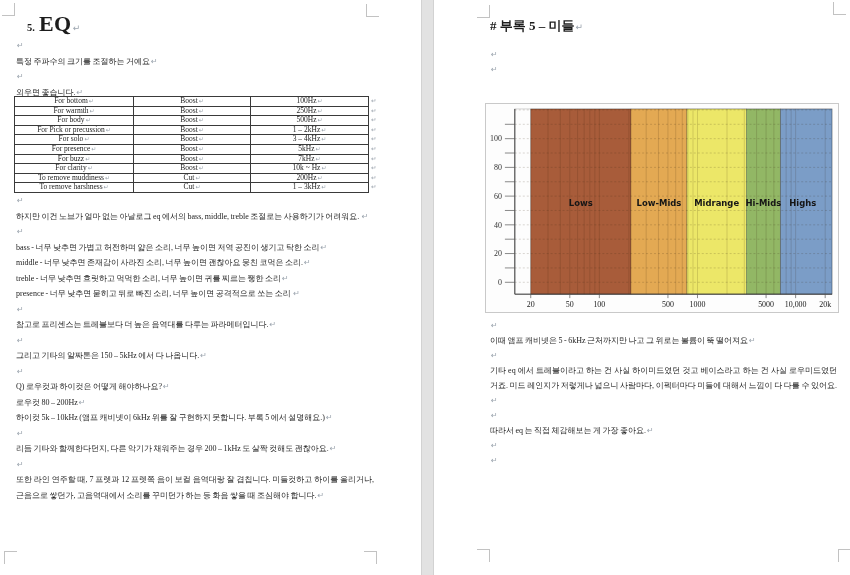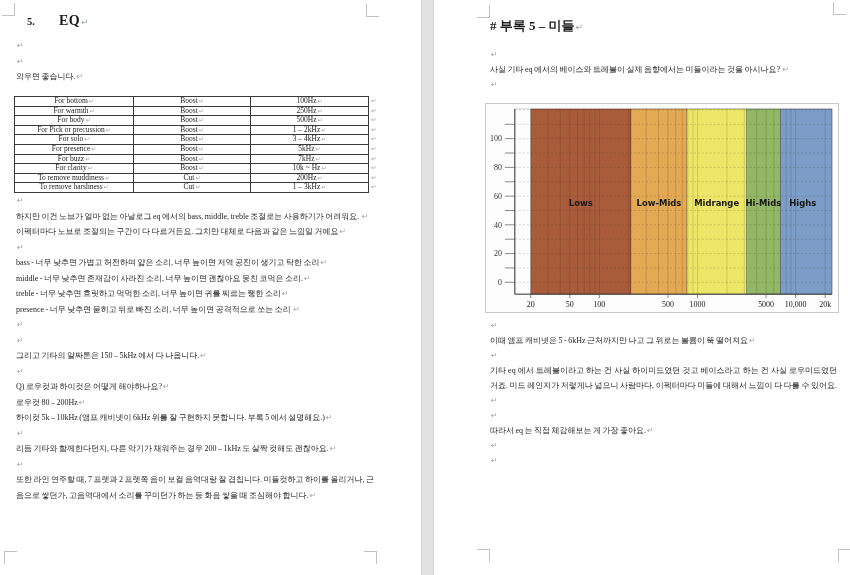--- a/index.html
+++ b/index.html
@@ -11,21 +11,21 @@
   .page-gap{position:absolute;top:0;left:421px;width:13px;height:575px;background:#e2e2e2;
             border-left:1px solid #d2d2d2;border-right:1px solid #d2d2d2;box-sizing:border-box;}
   .cropmark{position:absolute;width:12px;height:12px;}
   .cm-rb{border-right:1px solid #c2c2c2;border-bottom:1px solid #c2c2c2;}
   .cm-lb{border-left:1px solid #c2c2c2;border-bottom:1px solid #c2c2c2;}
   .cm-lt{border-left:1px solid #c2c2c2;border-top:1px solid #c2c2c2;}
   .cm-rt{border-right:1px solid #c2c2c2;border-top:1px solid #c2c2c2;}
 
   .h1-left{position:absolute;left:27px;top:11px;white-space:nowrap;}
   .h1-num{font-weight:bold;font-size:10.5px;}
-  .h1-txt{font-weight:bold;font-size:14px;letter-spacing:0.5px;margin-left:20px;}
+  .h1-txt{font-weight:bold;font-size:22px;letter-spacing:0.5px;}
   .h2-right{position:absolute;left:56px;top:17px;font-weight:bold;font-size:13px;white-space:nowrap;}
 
   .block{position:absolute;}
   .para{font-size:8px;line-height:15.5px;text-align:justify;word-spacing:-0.5px;}
   .rp .para{line-height:15px;}
   .rp-bottom .para{line-height:15px;}
   .pmark{color:#9aa3ad;font-size:8px;font-family:"DejaVu Sans",sans-serif;margin-left:1px;word-spacing:0;}
   .h-mark{font-size:9px;font-weight:normal;}
 
   #eq-table-wrap{position:absolute;left:14px;top:96px;}
@@ -54,20 +54,21 @@
     <div class="cropmark cm-lt" style="left:4px;top:551px;"></div>
     <div class="cropmark cm-rt" style="left:364px;top:551px;"></div>
 
     <div class="h1-left">
       <span class="h1-num">5.</span>
       <span class="h1-txt">EQ</span><span class="pmark h-mark">↵</span>
     </div>
 
     <div class="block" id="lp-top" style="left:16px;top:38px;width:360px;">
         <div class="para blank"><span class="ptext"></span><span class="pmark">↵</span></div>
+        <div class="para"><span class="ptext">특정 주파수의 크기를 조절하는 거예요</span><span class="pmark">↵</span></div>
         <div class="para blank"><span class="ptext"></span><span class="pmark">↵</span></div>
         <div class="para"><span class="ptext">외우면 좋습니다.</span><span class="pmark">↵</span></div>
       </div>
 
     <div id="eq-table-wrap">
       <table class="eq">
           <tbody id="eq-tbody">
             <tr>
               <td class="c1"><span>For bottom</span><span class="cellmark">↵</span></td>
               <td class="c2"><span>Boost</span><span class="cellmark">↵</span></td>
@@ -128,51 +129,50 @@
               <td class="c3"><span>1 – 3kHz</span><span class="cellmark">↵</span></td>
               <td class="rowmark-td"><span class="rowmark">↵</span></td>
             </tr>
           </tbody>
         </table>
     </div>
 
     <div class="block" id="lp-body" style="left:16px;top:193px;width:358px;">
         <div class="para blank"><span class="ptext"></span><span class="pmark">↵</span></div>
         <div class="para"><span class="ptext">하지만 이건 노브가 얼마 없는 아날로그 eq 에서의 bass, middle, treble 조절로는 사용하기가 어려워요. </span><span class="pmark">↵</span></div>
-        <div class="para"><span class="ptext">이펙터마다 노브로 조절되는 구간이 다 다르거든요. 그치만 대체로 다음과 같은 느낌일 거예요</span><span class="pmark">↵</span></div>
         <div class="para blank"><span class="ptext"></span><span class="pmark">↵</span></div>
         <div class="para"><span class="ptext">bass - 너무 낮추면 가볍고 허전하며 얇은 소리, 너무 높이면 저역 공진이 생기고 탁한 소리</span><span class="pmark">↵</span></div>
         <div class="para"><span class="ptext">middle - 너무 낮추면 존재감이 사라진 소리, 너무 높이면 괜찮아요 뭉친 코먹은 소리.</span><span class="pmark">↵</span></div>
         <div class="para"><span class="ptext">treble - 너무 낮추면 흐릿하고 먹먹한 소리, 너무 높이면 귀를 찌르는 쨍한 소리</span><span class="pmark">↵</span></div>
         <div class="para"><span class="ptext">presence - 너무 낮추면 묻히고 뒤로 빠진 소리, 너무 높이면 공격적으로 쏘는 소리 </span><span class="pmark">↵</span></div>
         <div class="para blank"><span class="ptext"></span><span class="pmark">↵</span></div>
+        <div class="para"><span class="ptext">참고로 프리센스는 트레블보다 더 높은 음역대를 다루는 파라메터입니다.</span><span class="pmark">↵</span></div>
         <div class="para blank"><span class="ptext"></span><span class="pmark">↵</span></div>
         <div class="para"><span class="ptext">그리고 기타의 알짜톤은 150 – 5kHz 에서 다 나옵니다.</span><span class="pmark">↵</span></div>
         <div class="para blank"><span class="ptext"></span><span class="pmark">↵</span></div>
         <div class="para"><span class="ptext">Q) 로우컷과 하이컷은 어떻게 해야하나요?</span><span class="pmark">↵</span></div>
         <div class="para"><span class="ptext">로우컷 80 – 200Hz</span><span class="pmark">↵</span></div>
         <div class="para"><span class="ptext">하이컷 5k – 10kHz (앰프 캐비넷이 6kHz 위를 잘 구현하지 못합니다. 부록 5 에서 설명해요.)</span><span class="pmark">↵</span></div>
         <div class="para blank"><span class="ptext"></span><span class="pmark">↵</span></div>
         <div class="para"><span class="ptext">리듬 기타와 함께한다던지, 다른 악기가 채워주는 경우 200 – 1kHz 도 살짝 컷해도 괜찮아요.</span><span class="pmark">↵</span></div>
         <div class="para blank"><span class="ptext"></span><span class="pmark">↵</span></div>
-        <div class="para"><span class="ptext">또한 라인 연주할 때, 7 프렛과 2 프렛쪽 음이 보컬 음역대랑 잘 겹칩니다. 미들컷하고 하이를 올리거나, 근음으로 쌓던가, 고음역대에서 소리를 꾸미던가 하는 등 화음 쌓을 때 조심해야 합니다.</span><span class="pmark">↵</span></div>
+        <div class="para"><span class="ptext">또한 라인 연주할 때, 7 프렛과 12 프렛쪽 음이 보컬 음역대랑 잘 겹칩니다. 미들컷하고 하이를 올리거나, 근음으로 쌓던가, 고음역대에서 소리를 꾸미던가 하는 등 화음 쌓을 때 조심해야 합니다.</span><span class="pmark">↵</span></div>
       </div>
   </div>
 
   <div class="page page-right rp">
     <div class="cropmark cm-rb" style="left:43px;top:5px;"></div>
     <div class="cropmark cm-lb" style="left:399px;top:2px;"></div>
     <div class="cropmark cm-rt" style="left:43px;top:549px;"></div>
     <div class="cropmark cm-lt" style="left:404px;top:549px;"></div>
 
     <div class="h2-right"><span># 부록 5 – 미들</span><span class="pmark h-mark">↵</span></div>
 
     <div class="block" id="rp-top" style="left:56px;top:47px;width:347px;">
         <div class="para blank"><span class="ptext"></span><span class="pmark">↵</span></div>
-        <div class="para"><span class="ptext">사실 기타 eq 에서의 베이스와 트레블이 실제 음향에서는 미들이라는 것을 아시나요? </span><span class="pmark">↵</span></div>
         <div class="para blank"><span class="ptext"></span><span class="pmark">↵</span></div>
       </div>
 
     <div id="rp-figure">
       <svg id="freq-chart-svg" viewBox="0 0 354 210" preserveAspectRatio="none">
           <rect x="45" y="5" width="100.79138381820289" height="187" fill="#a85c3a" stroke="rgba(0,0,0,0.35)" stroke-width="0.6"></rect>
           <rect x="145.7913838182029" y="5" width="56.24669289531258" height="187" fill="#e3a953" stroke="rgba(0,0,0,0.35)" stroke-width="0.6"></rect>
           <rect x="202.03807671351547" y="5" width="59.833514373483126" height="187" fill="#ece768" stroke="rgba(0,0,0,0.35)" stroke-width="0.6"></rect>
           <rect x="261.8715910869986" y="5" width="34.22792489037363" height="187" fill="#92b765" stroke="rgba(0,0,0,0.35)" stroke-width="0.6"></rect>
           <rect x="296.0995159773722" y="5" width="51.90048402262778" height="187" fill="#7b9dc7" stroke="rgba(0,0,0,0.35)" stroke-width="0.6"></rect>

